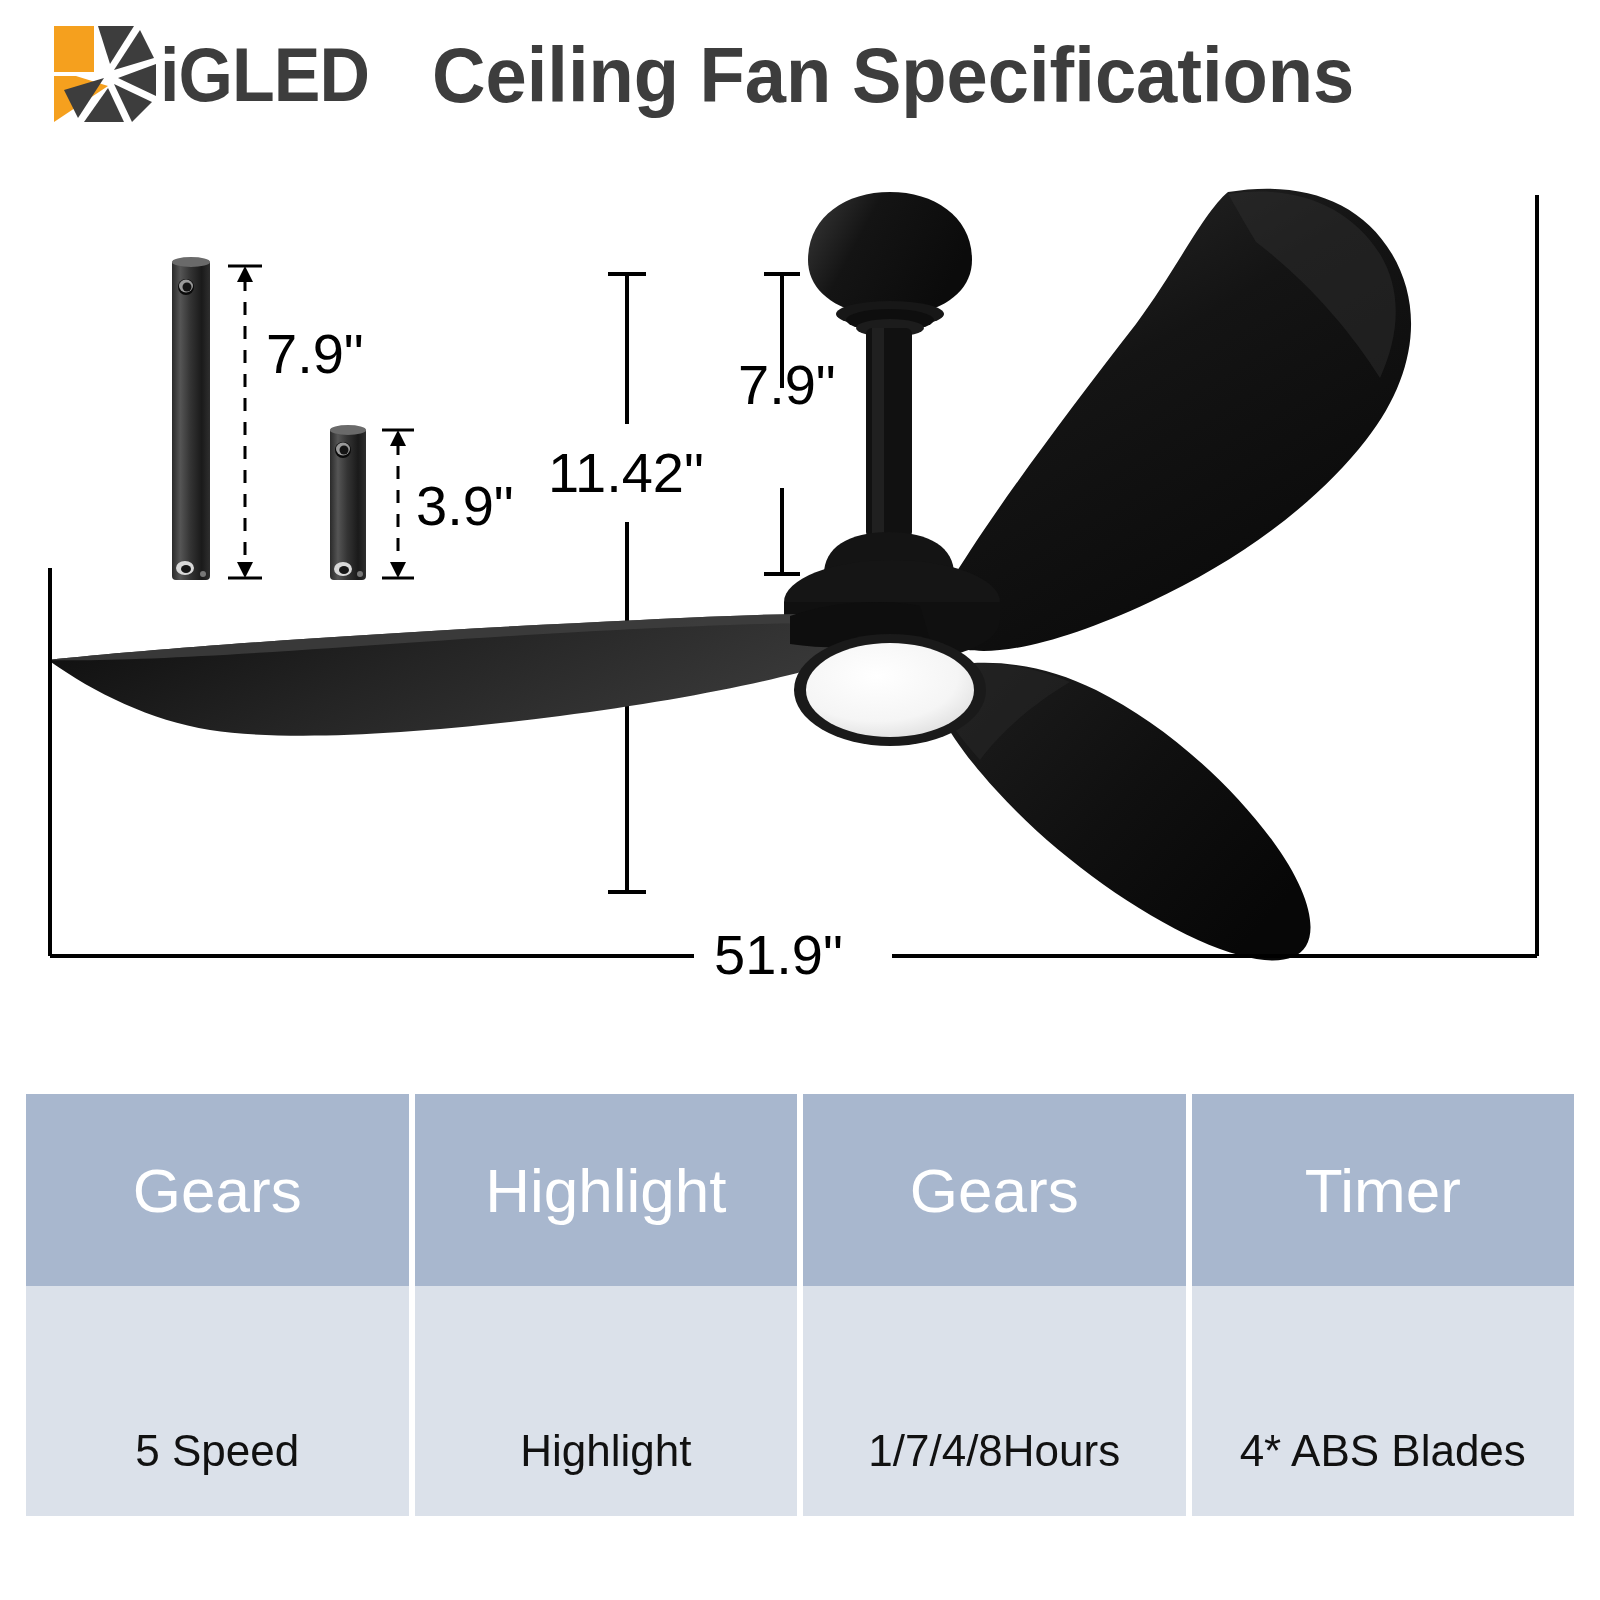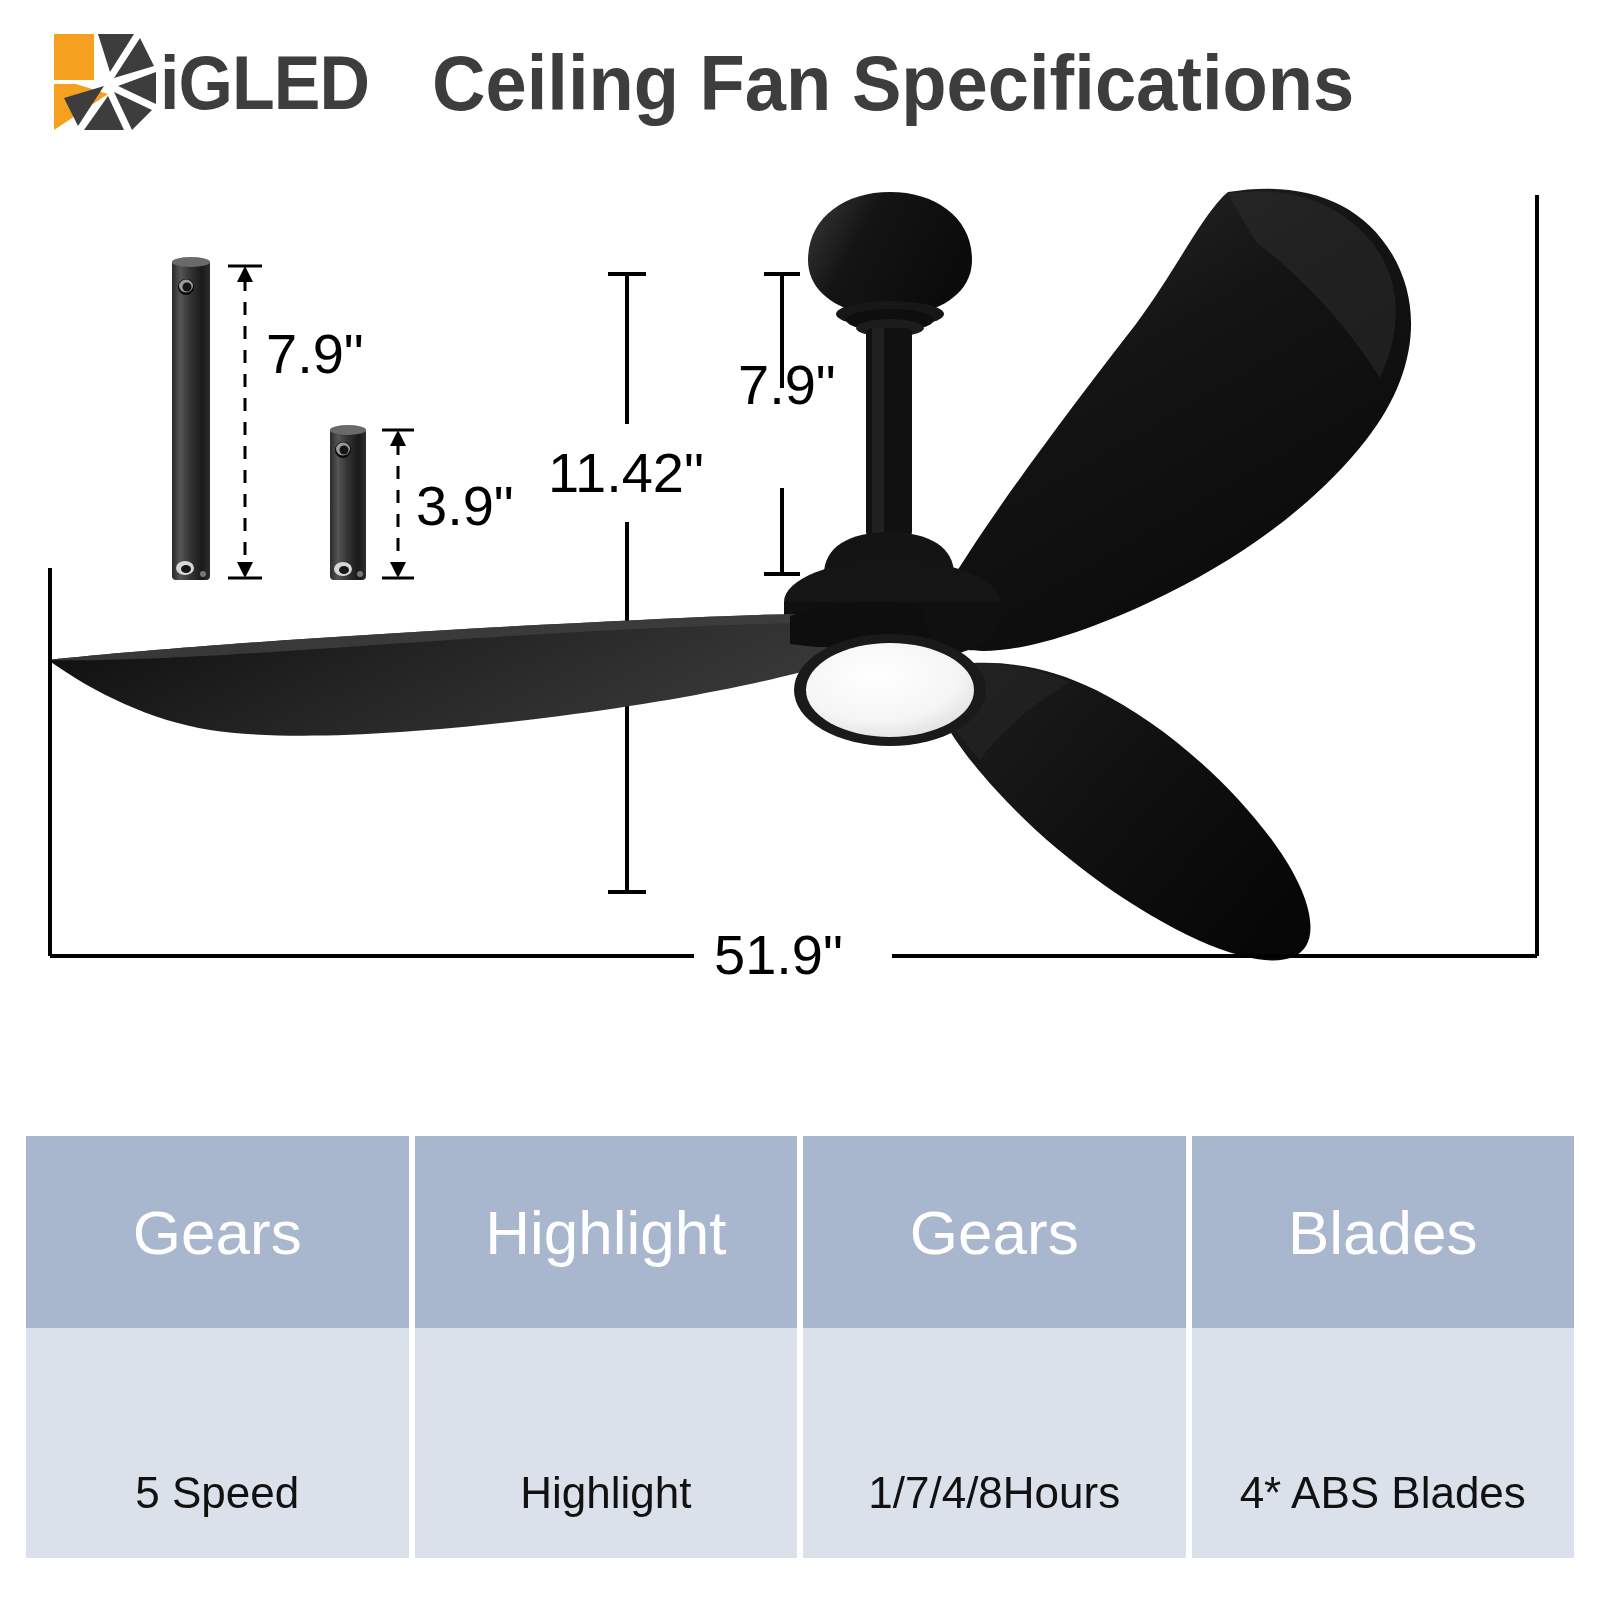--- a/index.html
+++ b/index.html
@@ -11,21 +11,21 @@
     width: 1600px;
     height: 1600px;
     position: relative;
     font-family: "Liberation Sans", sans-serif;
     overflow: hidden;
   }
 
   
   #header {
     position: absolute;
-    left: 0; top: 8px;
+    left: 0; top: 0;
     width: 1600px; height: 150px;
   }
   #brand-logo {
     position: absolute;
     left: 48px; top: 24px;
     width: 110px; height: 100px;
   }
   #brand-name {
     position: absolute;
     left: 160px; top: 34px;
@@ -63,21 +63,21 @@
   }
   .dimtext-big {
     font-family: "Liberation Sans", sans-serif;
     font-size: 56px;
     fill: #000000;
   }
 
   
   #spec-table {
     position: absolute;
-    left: 20px; top: 1136px;
+    left: 20px; top: 1094px;
     width: 1560px;
     border-collapse: separate;
     border-spacing: 6px 0;
     table-layout: fixed;
   }
   #spec-table th {
     background: #a8b7ce;
     color: #ffffff;
     height: 192px;
     font-size: 62px;
@@ -271,21 +271,21 @@
     <text class="dimtext-big" x="714" y="824">51.9"</text>
   </svg>
 </div>
 
 <table id="spec-table">
   <thead>
     <tr>
       <th>Gears</th>
       <th>Highlight</th>
       <th>Gears</th>
-      <th>Blades</th>
+      <th>Timer</th>
     </tr>
   </thead>
   <tbody>
     <tr>
       <td>5 Speed</td>
       <td>Highlight</td>
       <td>1/7/4/8Hours</td>
       <td>4* ABS Blades</td>
     </tr>
   </tbody>

